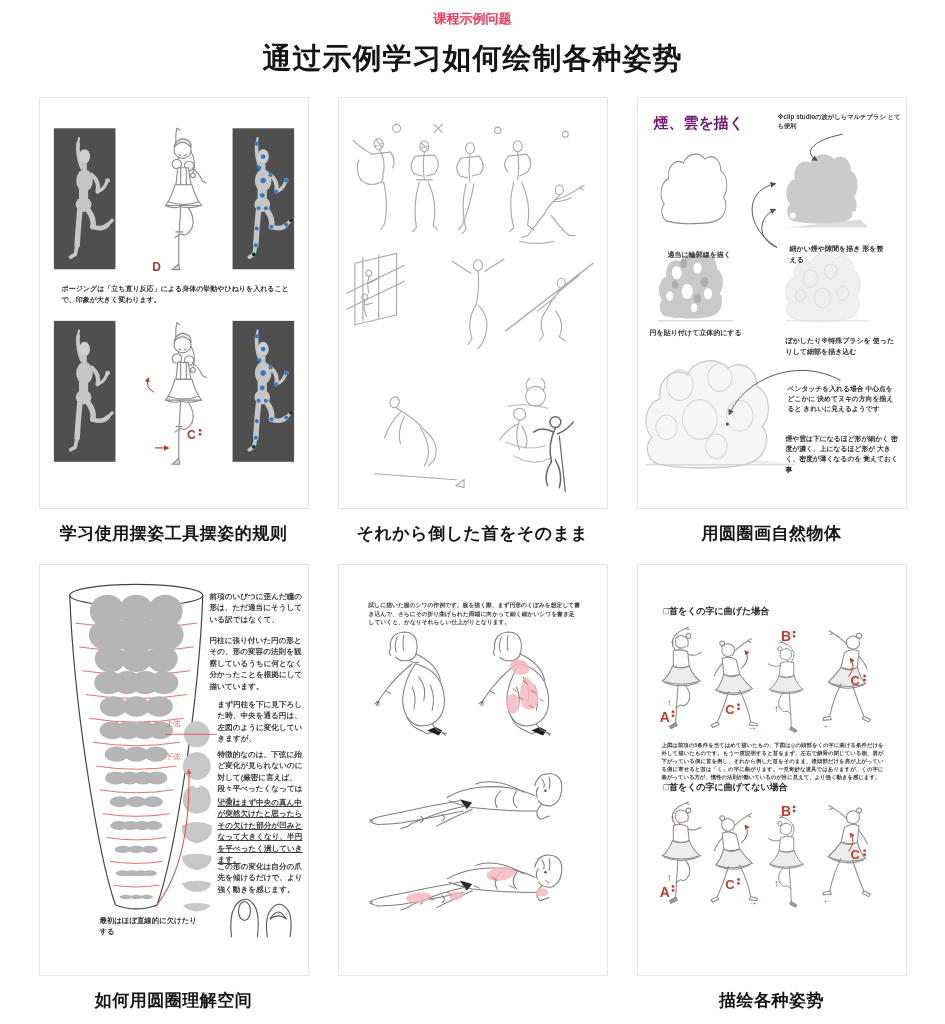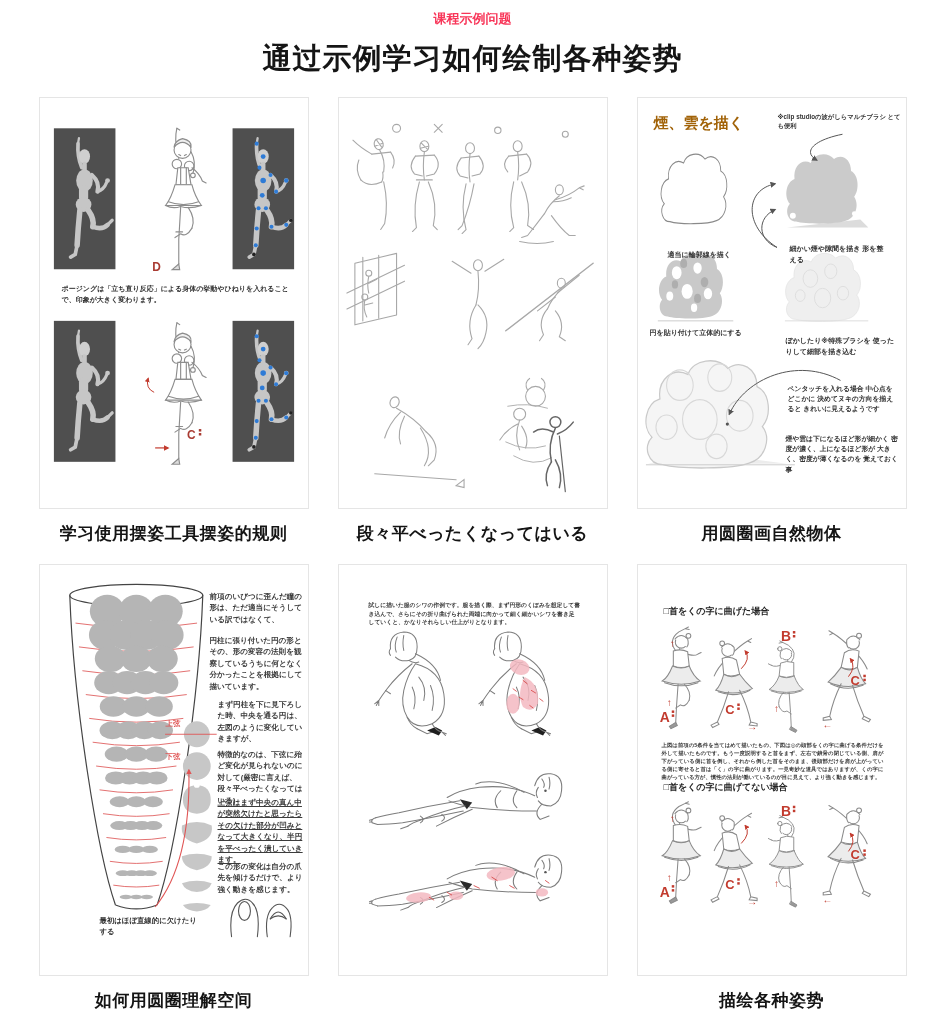--- a/index.html
+++ b/index.html
@@ -6,21 +6,21 @@
   .page{width:945px;height:1024px;margin:0 auto;background:#fff;overflow:hidden;position:relative;}
   .eyebrow{padding-top:10px;text-align:center;font-size:13px;font-weight:700;color:#f83558;}
   h1.title{margin:11px 0 0;text-align:center;font-size:29px;font-weight:800;color:#151515;letter-spacing:1px;}
   .grid{display:grid;grid-template-columns:repeat(3,270px);column-gap:29px;row-gap:19px;justify-content:center;margin-top:18px;}
   figure.card{margin:0;}
   .art{position:relative;width:270px;height:412px;background:#fff;border:1px solid #e5e5e5;box-sizing:border-box;overflow:hidden;}
   .art svg.base{position:absolute;left:0;top:0;}
   figcaption{margin-top:13px;text-align:center;font-size:17px;font-weight:700;color:#141414;letter-spacing:.5px;}
   .t{position:absolute;color:#3c3c3c;line-height:1.5;font-weight:600;font-size:7px;}
   .b{font-weight:700;color:#333;}
-  .red{color:#e05555;font-weight:700;}
+  .red{color:#e05555;font-weight:400;}
 </style>
 </head>
 <body>
 
 <div class="page">
   <div class="eyebrow">课程示例问题</div>
   <h1 class="title">通过示例学习如何绘制各种姿势</h1>
 
   <main class="grid">
 
@@ -196,21 +196,21 @@
           </g>
           <g stroke="#666" stroke-width="1.5" fill="none" stroke-linecap="round">
             <circle cx="218" cy="326" r="5.5"></circle>
               <path d="M218,332 Q210,348 214,366"></path>
             <path d="M216,336 Q204,330 196,336 M220,338 Q230,334 236,326"></path>
             <path d="M214,366 Q206,378 210,390 M218,364 Q226,378 222,392"></path>
               <path d="M222,340 L228,396" stroke-width="1.2"></path>
           </g>
         </svg>
       </div>
-      <figcaption>段々平べったくなってはいる</figcaption>
+      <figcaption>それから倒した首をそのまま</figcaption>
     </figure>
 
     <figure class="card">
       <div class="art">
         <svg class="base" width="268" height="410" viewBox="0 0 270 412">
           <defs>
             <marker id="m-gray" viewBox="0 0 8 8" refX="6" refY="4" markerWidth="6" markerHeight="6" orient="auto-start-reverse">
                 <path d="M0,0 L8,4 L0,8 Z" fill="#555"></path>
               </marker>
             <path id="cloudp" d="M34,144 C12,144 4,120 18,108 C2,94 8,64 30,58 C26,32 50,16 72,26 C80,6 116,2 132,18 C152,6 176,18 176,42 C196,50 198,80 184,94 C198,110 188,136 164,142 C140,150 60,150 34,144 Z"></path>
@@ -262,21 +262,21 @@
                 <circle cx="90" cy="85" r="26"></circle>
                 <circle cx="40" cy="95" r="16"></circle>
                 <circle cx="150" cy="80" r="20"></circle>
                 <circle cx="115" cy="120" r="16"></circle>
             </g>
             <path d="M8,369 L158,369" stroke="#ccc" stroke-width="1"></path>
             <path d="M204,284 C160,260 108,282 92,318" stroke="#555" stroke-width="1" fill="none" marker-end="url(#m-gray)"></path>
             <circle cx="90" cy="328" r="1.6" fill="#555"></circle>
           </g>
         </svg>
-        <div class="t" style="left:16px;top:14px;font-size:15px;font-weight:800;color:#a16207;">煙、雲を描く</div>
+        <div class="t" style="left:16px;top:14px;font-size:15px;font-weight:800;color:#701a75;">煙、雲を描く</div>
         <div class="t b" style="left:140px;top:14px;width:124px;font-size:6.3px;">※clip studioの波がしらマルチブラシ とても便利</div>
         <div class="t b" style="left:30px;top:152px;width:100px;">適当に輪郭線を描く</div>
         <div class="t b" style="left:152px;top:146px;width:96px;">細かい煙や隙間を描き 形を整える</div>
         <div class="t b" style="left:12px;top:230px;width:120px;">円を貼り付けて立体的にする</div>
         <div class="t b" style="left:148px;top:238px;width:112px;">ぼかしたり※特殊ブラシを 使ったりして細部を描き込む</div>
         <div class="t b" style="left:150px;top:286px;width:112px;font-size:6.8px;">ペンタッチを入れる場合 中心点をどこかに 決めてヌキの方向を揃えると きれいに見えるようです</div>
         <div class="t b" style="left:148px;top:336px;width:116px;font-size:6.8px;">煙や雲は下になるほど形が細かく 密度が濃く、上になるほど形が 大きく、密度が薄くなるのを 覚えておく事</div>
       </div>
       <figcaption>用圆圈画自然物体</figcaption>
     </figure>

